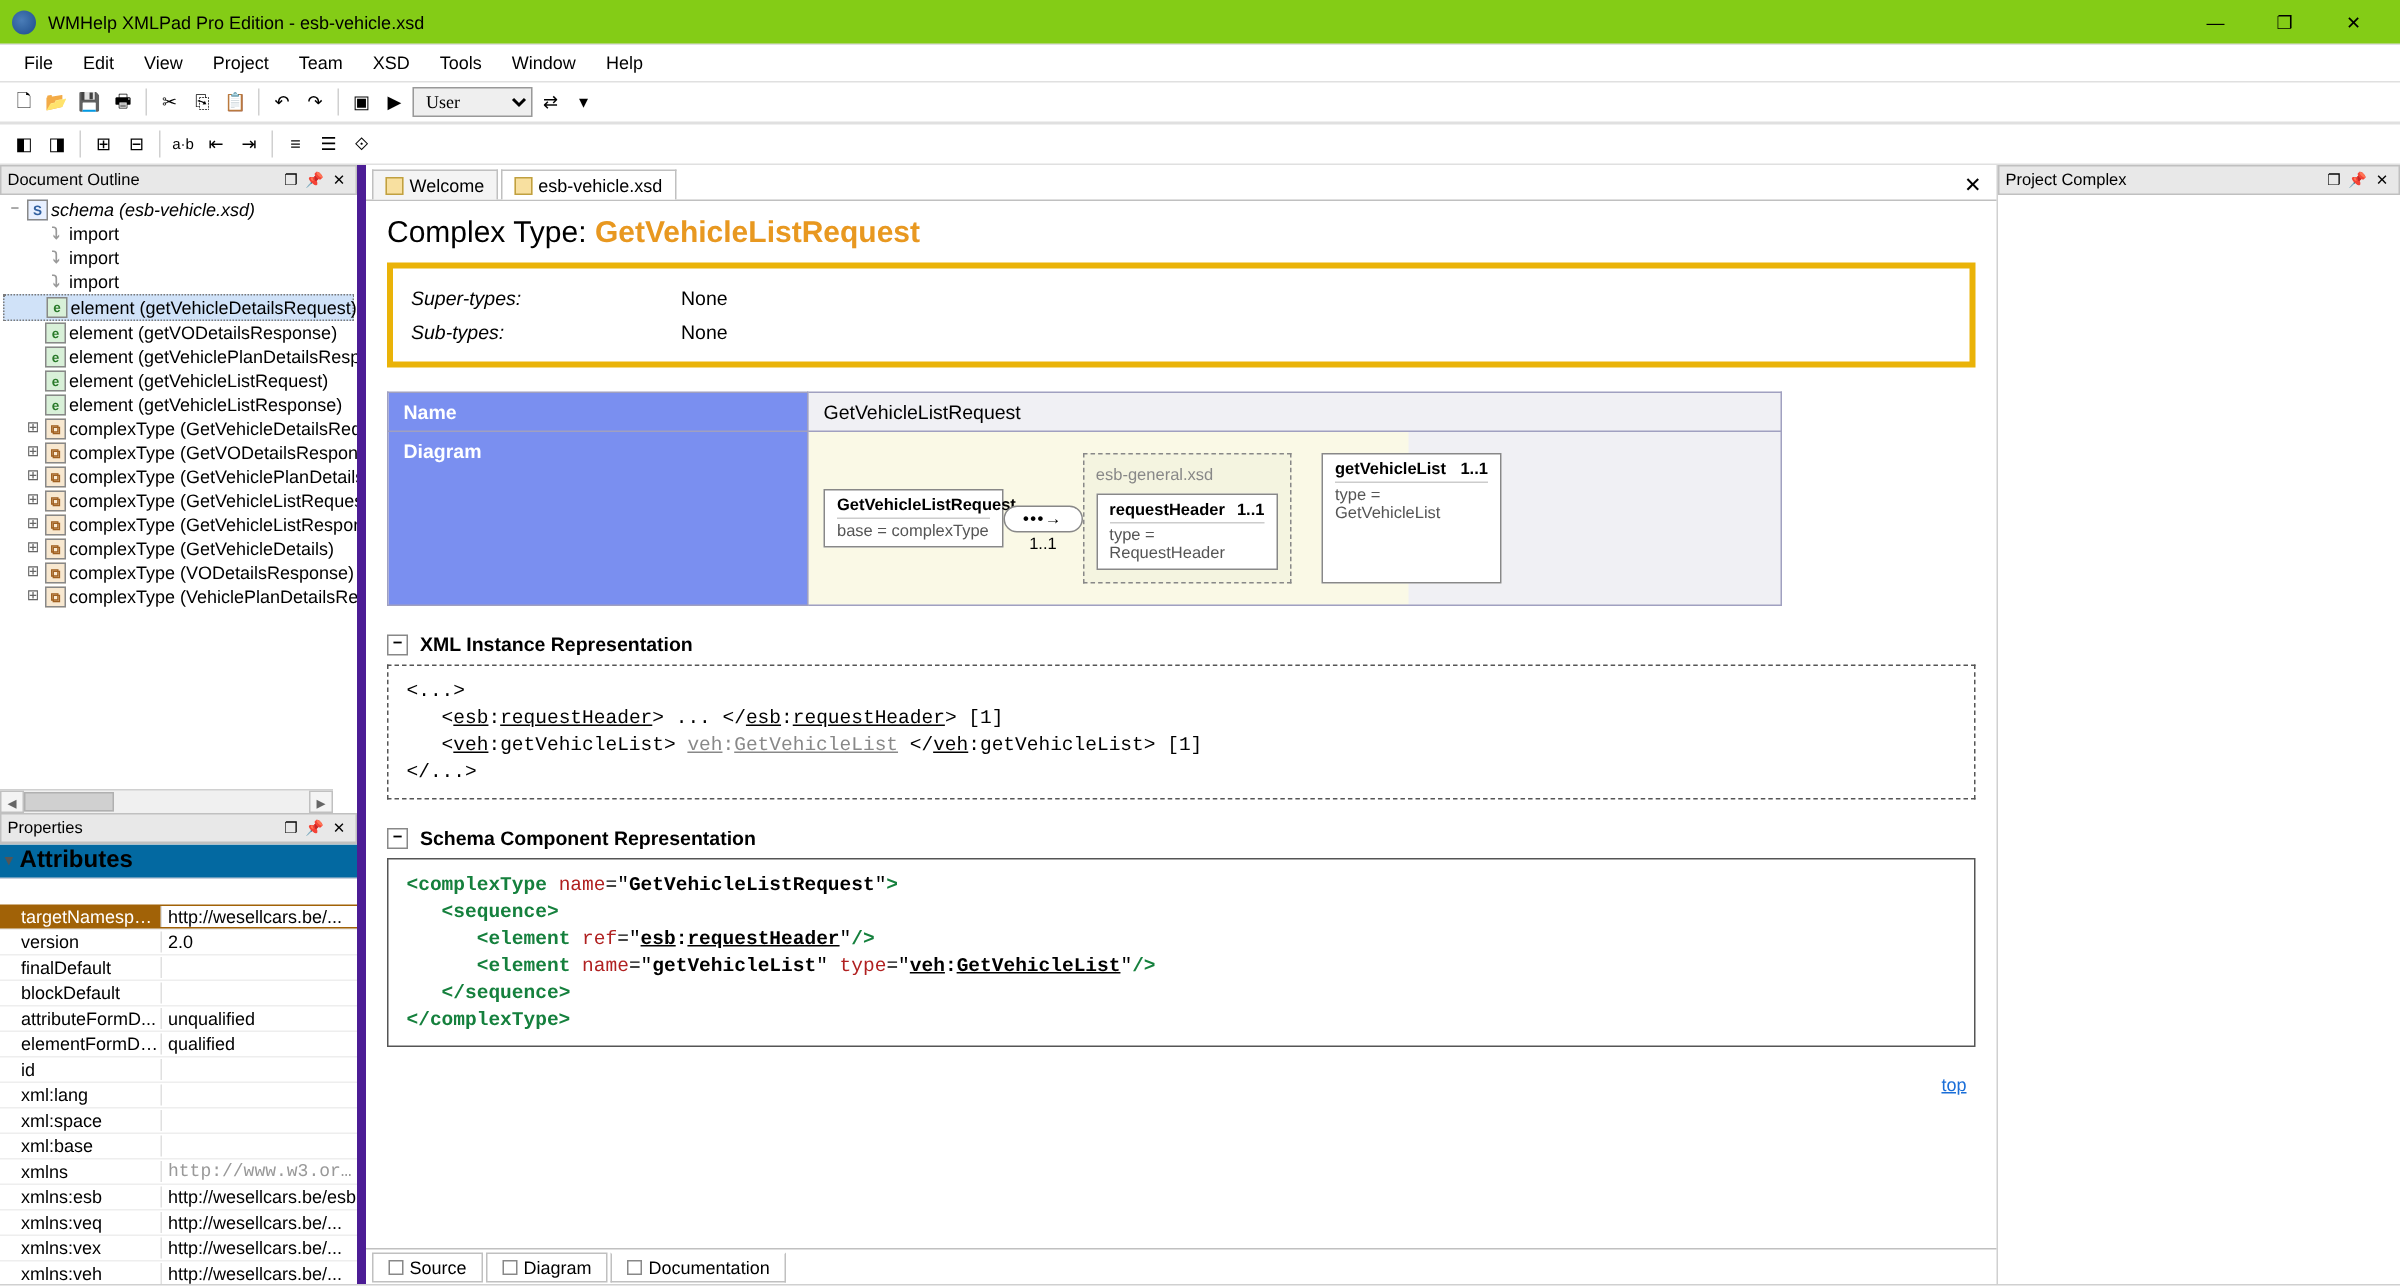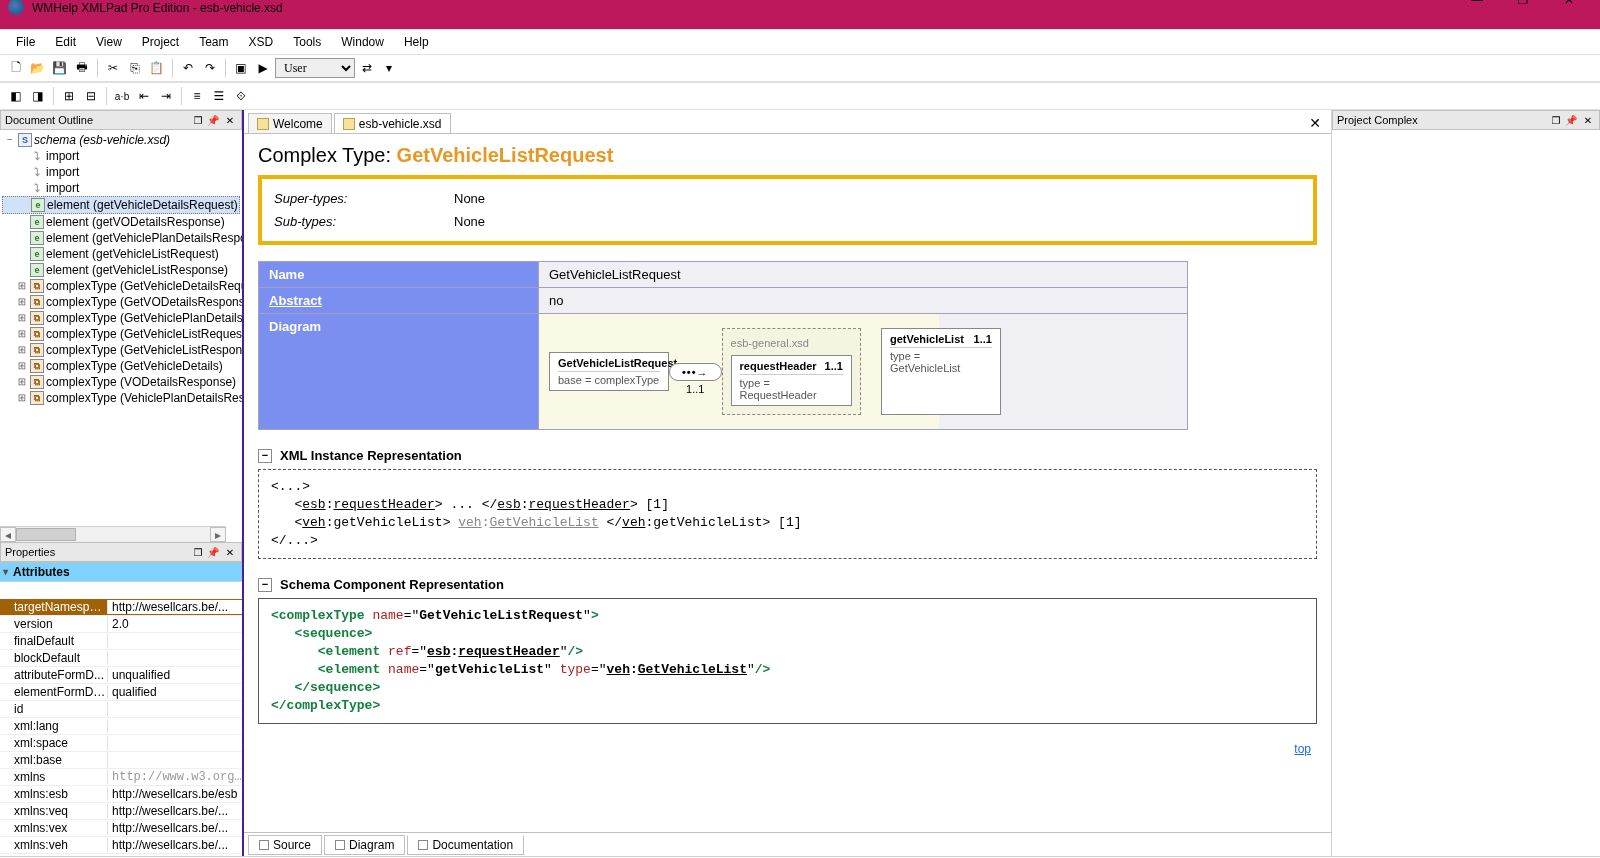--- a/index.html
+++ b/index.html
@@ -1,49 +1,49 @@
 <!DOCTYPE html>
 <html><head>
 <meta charset="utf-8">
 <style>
 * { box-sizing: border-box; margin: 0; padding: 0; }
 body { font-family: "Segoe UI", Tahoma, sans-serif; font-size: 12px; background: #fff; color: #000; overflow: hidden; width: 1600px; height: 858px; }
-.titlebar { height: 30px; background: #be185d; display: flex; align-items: flex-end; padding: 14px 8px; border-bottom: 1px solid #e0e0e0; }
+.titlebar { height: 30px; background: #84cc16; display: flex; align-items: center; padding: 0 8px; border-bottom: 1px solid #e0e0e0; }
 .titlebar-icon { width: 16px; height: 16px; background: radial-gradient(circle at 40% 40%, #4a7db8 0%, #2a5a98 70%); border-radius: 50%; margin-right: 8px; }
 .titlebar-text { flex: 1; font-size: 12px; }
 .winbtn { width: 46px; height: 30px; display: flex; align-items: center; justify-content: center; font-size: 12px; }
 .menubar { height: 24px; display: flex; align-items: center; padding: 0 6px; background: #fff; }
 .menubar span { padding: 3px 10px; cursor: default; }
 .toolbar { height: 28px; display: flex; align-items: center; padding: 2px 6px; border-top: 1px solid #e0e0e0; border-bottom: 1px solid #e0e0e0; gap: 2px; }
 .tb-btn { width: 20px; height: 20px; display: flex; align-items: center; justify-content: center; font-size: 12px; cursor: default; border: 1px solid transparent; }
 .tb-sep { width: 1px; height: 18px; background: #d0d0d0; margin: 0 3px; }
 .tb-combo { height: 20px; border: 1px solid #999; font-size: 12px; padding: 0 4px; min-width: 80px; font-family: Liberation Serif, serif; }
 .layout { display: flex; height: 746px; }
-.left-col { width: 244px; display: flex; flex-direction: column; border-right: 2px solid #4c1d95; }
+.left-col { width: 244px; display: flex; flex-direction: column; border-right: 6px solid #4c1d95; }
 .panel-hdr { height: 20px; background: #e8e8e8; border: 1px solid #c0c0c0; display: flex; align-items: center; padding: 0 4px; font-size: 11px; }
 .panel-hdr .spacer { flex: 1; }
 .panel-hdr .pbtn { width: 14px; height: 14px; font-size: 10px; display: flex; align-items: center; justify-content: center; margin-left: 2px; cursor: default; }
 .outline-body { flex: 1; overflow: hidden; position: relative; }
 .tree { padding: 2px; font-size: 12px; line-height: 16px; max-height: 276px; overflow: hidden; }
 .tree-row { display: flex; align-items: center; white-space: nowrap; padding: 0 2px; cursor: default; }
 .tree-row.sel { background: #d0e2f8; border: 1px dotted #7a7a7a; }
 .tw { width: 12px; text-align: center; font-size: 10px; color: #666; flex-shrink: 0;}
 .ticon { width: 14px; height: 14px; border: 1px solid #888; font-size: 9px; display: inline-flex; align-items: center; justify-content: center; margin: 0 2px; flex-shrink: 0; font-weight: bold;}
 .ticon.s { background: #e8f0ff; color: #3060a0; }
 .ticon.e { background: #d8f0d8; color: #2a7a2a; }
 .ticon.ct { background: #f8e8d0; color: #a06020; }
 .ticon.imp { border:none; color:#999; font-size:11px;}
 .schema-root { font-style: italic; }
 .indent1 { padding-left: 14px; }
 .hscroll { position: absolute; bottom: 0; left: 0; right: 16px; height: 16px; background: #f0f0f0; border-top: 1px solid #d0d0d0; display:flex; }
 .hscroll .arr { width:16px; display:flex;align-items:center;justify-content:center; color:#666; border:1px solid #c0c0c0; background:#f4f4f4;}
 .hscroll .track { flex:1; position:relative;}
 .hscroll .thumb { position:absolute; left:0; top:1px; width:60px; height:13px; background:#d0d0d0; border:1px solid #b0b0b0;}
 .props-body { flex: 0 0 294px; overflow: hidden; border-top: 1px solid #c0c0c0; }
-.attr-hdr { background: #7dd3fc; border-bottom: 1px solid #c8d0dc; display: flex; align-items: center; padding: 2px 4px; font-weight: bold; font-size: 12px; }
+.attr-hdr { background: #0369a1; border-bottom: 1px solid #c8d0dc; display: flex; align-items: center; padding: 2px 4px; font-weight: bold; font-size: 16px; }
 .attr-hdr::before { content:"▸"; transform: rotate(90deg); display:inline-block; margin-right:4px; font-size:10px; color:#555;}
 .prop-grid { font-size: 12px; }
 .prop-row { display: flex; height: 17px; align-items: center; border-bottom: 1px solid #eee; }
 .prop-row.selp { background: #a16207; color: #fff; margin-top: 17px; }
 .prop-key { width: 108px; padding-left: 14px; overflow: hidden; text-overflow: ellipsis; white-space: nowrap; border-right: 1px solid #e0e0e0; }
 .prop-val { flex: 1; padding-left: 4px; overflow: hidden; text-overflow: ellipsis; white-space: nowrap; }
 .prop-row .muted { color: #999; font-family: Liberation Mono, monospace; }
 .prop-row.selp .prop-val { background:#fff; color:#000; }
 .center { flex: 1; display: flex; flex-direction: column; border-right: 1px solid #d0d0d0; }
 .doctabs { height: 24px; display: flex; align-items: flex-end; padding: 0 4px; border-bottom: 1px solid #c0c0c0; }
@@ -369,24 +369,20 @@
           </div>
       </div>
 
       <table class="spec-table">
         <tbody>
             <tr>
               <td class="label">Name</td>
               <td class="value">GetVehicleListRequest</td>
             </tr>
         <tr>
-              <td class="label underline">Abstract</td>
-              <td class="value">no</td>
-            </tr>
-        <tr>
           <td class="label">Diagram</td>
           <td class="value" style="padding:0;">
             <div class="diagram-cell" style="width:400px;">
               <div class="dg-wrap">
                 <div class="dg-box">
                   <div class="bname">
                         <span>GetVehicleListRequest</span>
                       </div>
                   <div class="bsub">base = complexType</div>
                 </div>

